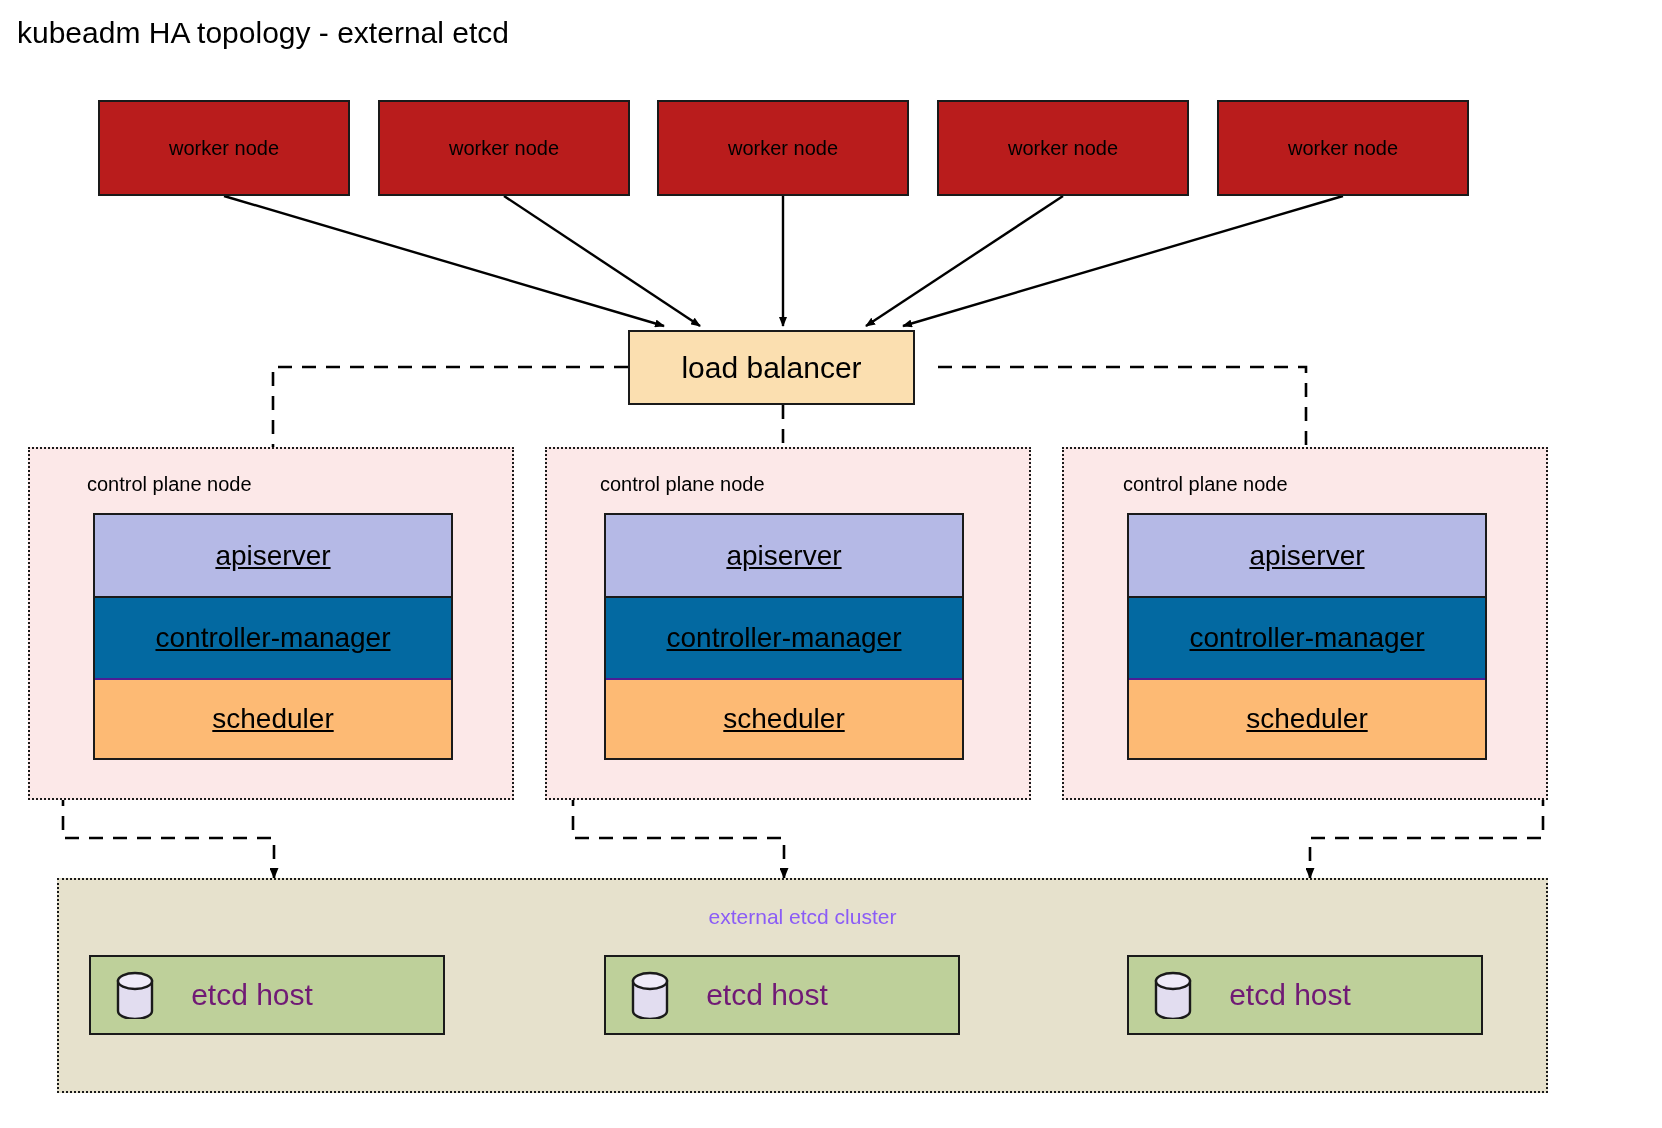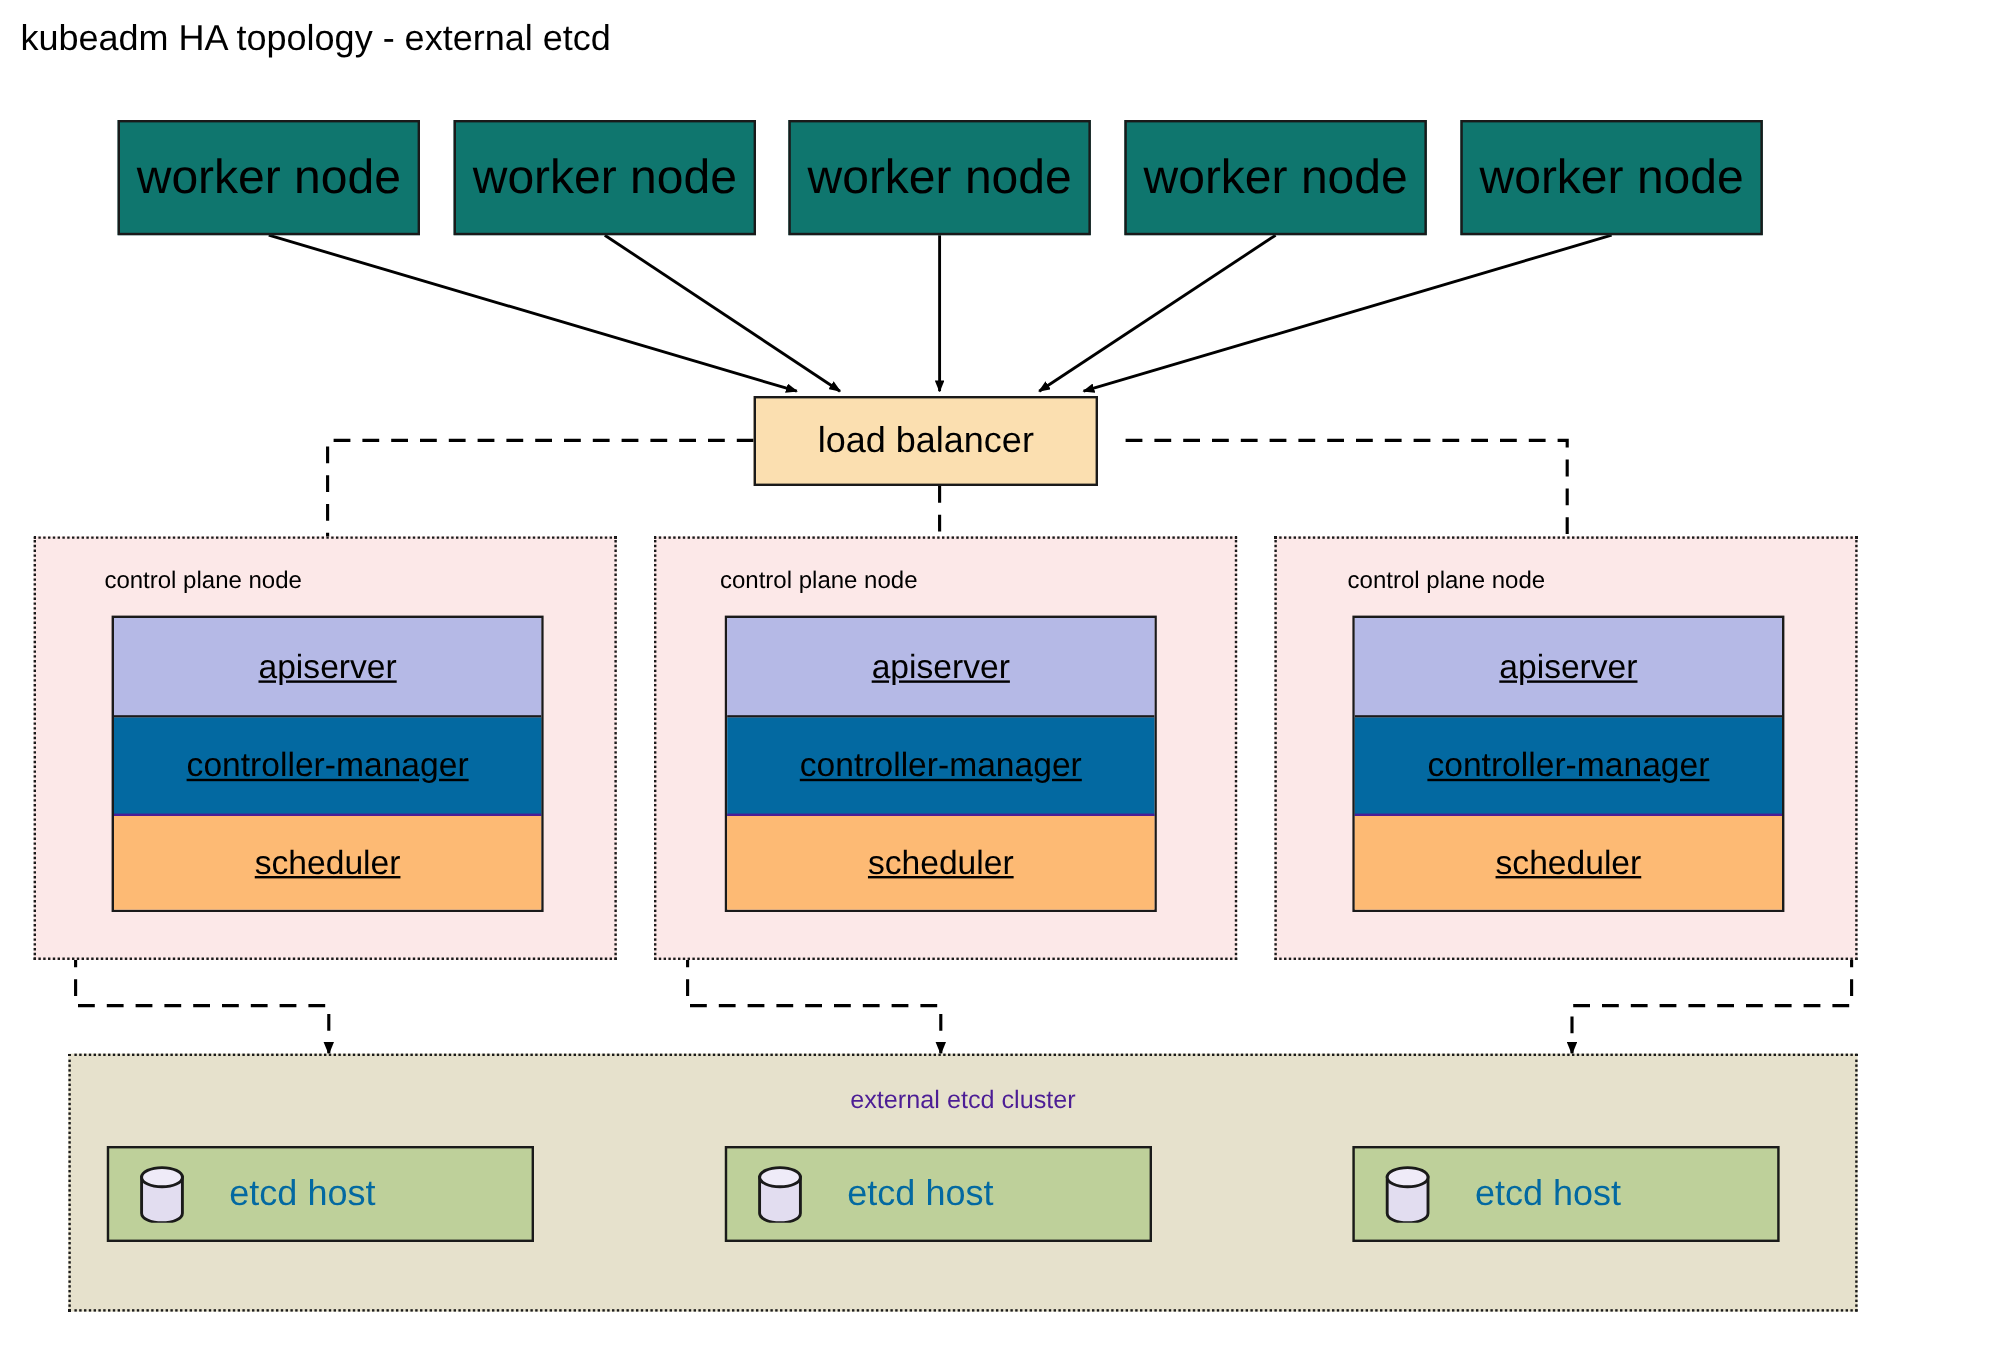--- a/index.html
+++ b/index.html
@@ -32,22 +32,22 @@
   .box {
     position: absolute;
     box-sizing: border-box;
     display: flex;
     align-items: center;
     justify-content: center;
     color: #000000;
   }
   .worker-node {
     border: 2px solid #1a1a1a;
-    background: #0f766e;
-    font-size: 40px;
+    background: #b91c1c;
+    font-size: 20px;
   }
   .load-balancer {
     border: 2px solid #1a1a1a;
     background: #fbdfb0;
     font-size: 30px;
   }
   .cp-container {
     position: absolute;
     box-sizing: border-box;
     border: 2px dotted #1a1a1a;
@@ -87,37 +87,37 @@
   }
   .etcd-cluster {
     position: absolute;
     box-sizing: border-box;
     border: 2px dotted #1a1a1a;
     background: #e6e1cc;
   }
   .etcd-cluster-label {
     position: absolute;
     font-size: 21px;
-    color: #4c1d95;
+    color: #8b5cf6;
     white-space: nowrap;
     text-align: center;
   }
   .etcd-host {
     position: absolute;
     box-sizing: border-box;
     border: 2px solid #1a1a1a;
     background: #bed09a;
     display: flex;
     align-items: center;
   }
   .etcd-host-label {
     flex: 1;
     text-align: center;
     font-size: 30px;
-    color: #0369a1;
+    color: #701a75;
     padding-right: 30px;
   }
   .db-icon {
     position: absolute;
     left: 24px;
     top: 50%;
     transform: translateY(-50%);
     width: 40px;
     height: 48px;
   }

